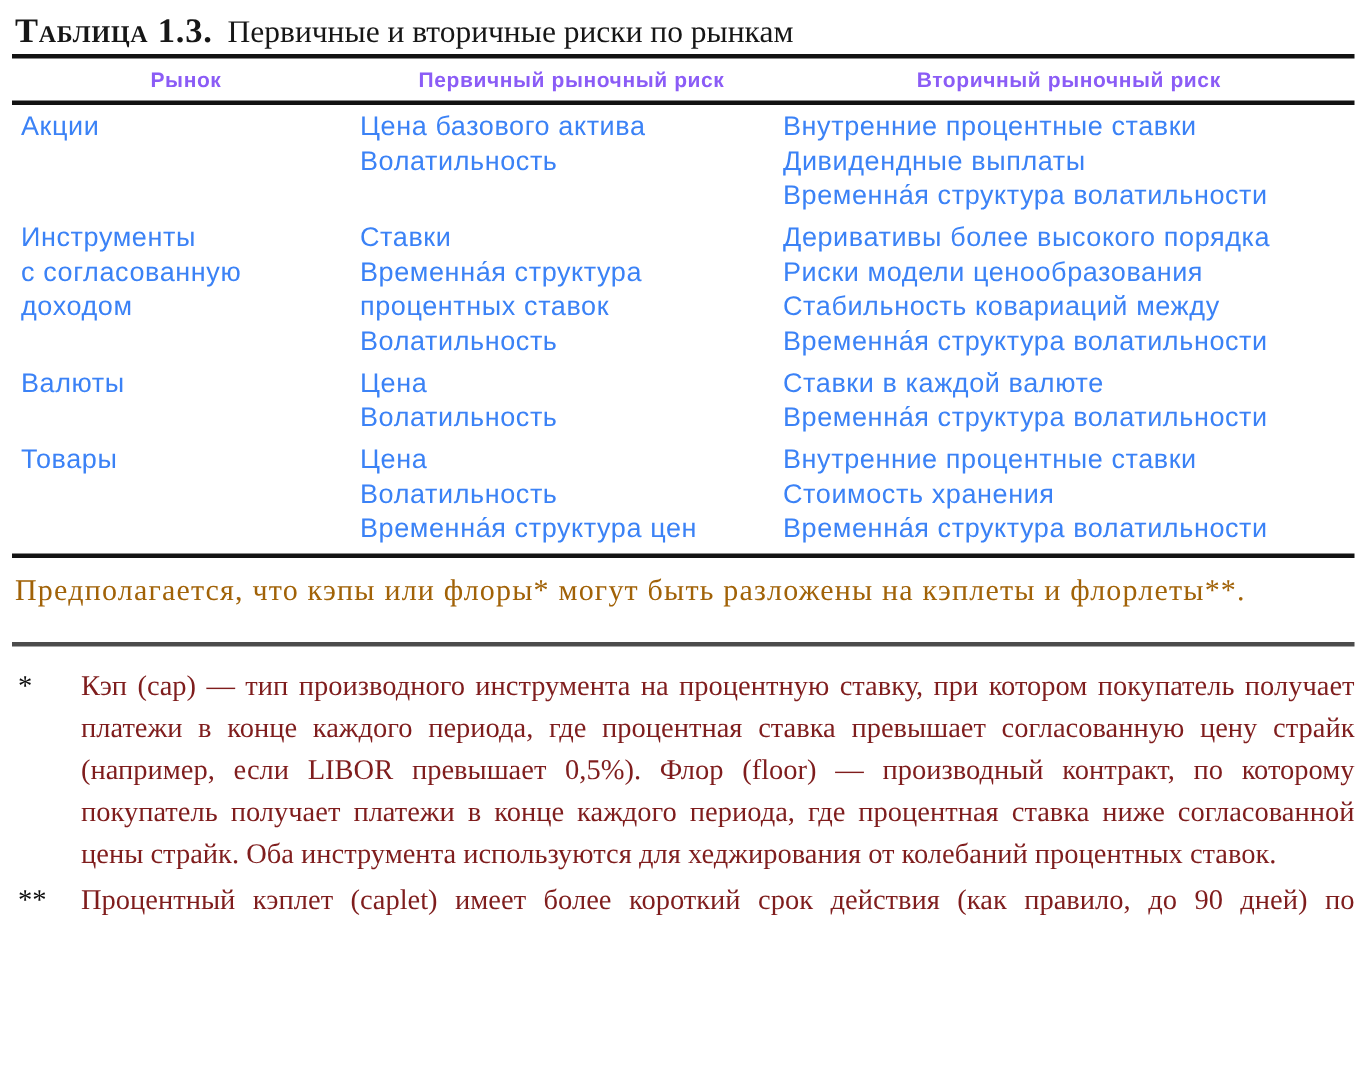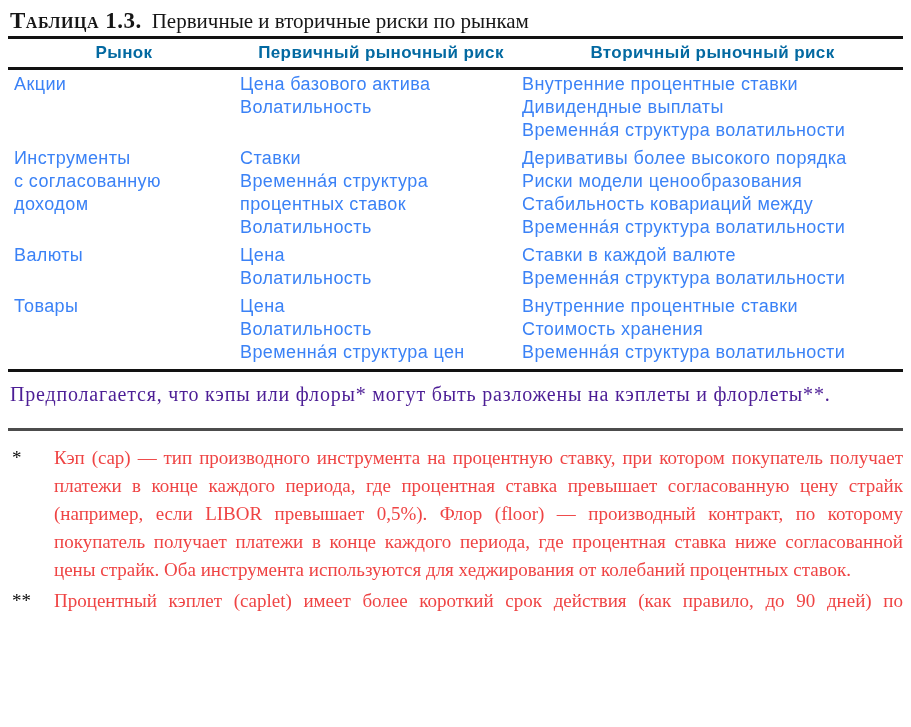--- a/index.html
+++ b/index.html
@@ -20,54 +20,54 @@
   }
   
   .rule{height:3px;background:#121212;border:none;margin:0;}
   .rule.thin{height:2.5px;}
   .rule.gray{height:3px;background:#4c4c4c;}
   
   .thead{
     display:grid;grid-template-columns:232px 282px 1fr;
     padding:4px 0;
     font-family:"Liberation Sans","DejaVu Sans",sans-serif;
-    font-weight:bold;font-size:17px;line-height:20px;letter-spacing:.4px;
-    color:#0369a1;
+    font-weight:bold;font-size:14px;line-height:20px;letter-spacing:.4px;
+    color:#8b5cf6;
   }
   .thead .h{text-align:center;}
   .tbody{padding:3px 0 0;}
   .trow{
     display:grid;grid-template-columns:232px 282px 1fr;
     margin-bottom:5px;
   }
   .cell{
     font-family:"Liberation Sans","DejaVu Sans",sans-serif;
     font-size:18px;line-height:23px;letter-spacing:.4px;color:#3b82f6;
   }
   .cell.market{padding-left:6px;}
   .cell .line{white-space:nowrap;}
   
   .note{
     font-family:"Liberation Serif","DejaVu Serif",serif;
     font-size:20px;line-height:26px;letter-spacing:.8px;
-    padding:9px 0 21px 2px;color:#4c1d95;white-space:nowrap;
+    padding:9px 0 21px 2px;color:#a16207;white-space:nowrap;
   }
   
   .footnotes{padding-top:13px;}
   .footnote{
     display:grid;grid-template-columns:46px 1fr;
     margin-bottom:3px;
   }
   .footnote .marker{
     font-family:"Liberation Serif","DejaVu Serif",serif;
     font-size:19px;line-height:28px;padding-left:4px;color:#0d0d0d;
   }
   .footnote .fn-text{
     font-family:"Liberation Serif","DejaVu Serif",serif;
-    font-size:19px;line-height:28px;text-align:justify;color:#ef4444;
+    font-size:19px;line-height:28px;text-align:justify;color:#7f1d1d;
   }
 </style>
 </head>
 <body>
 
 <div class="page">
 
   <div class="caption">
     <span class="num">Таблица 1.3.</span><span>Первичные и вторичные риски по рынкам</span>
   </div>

